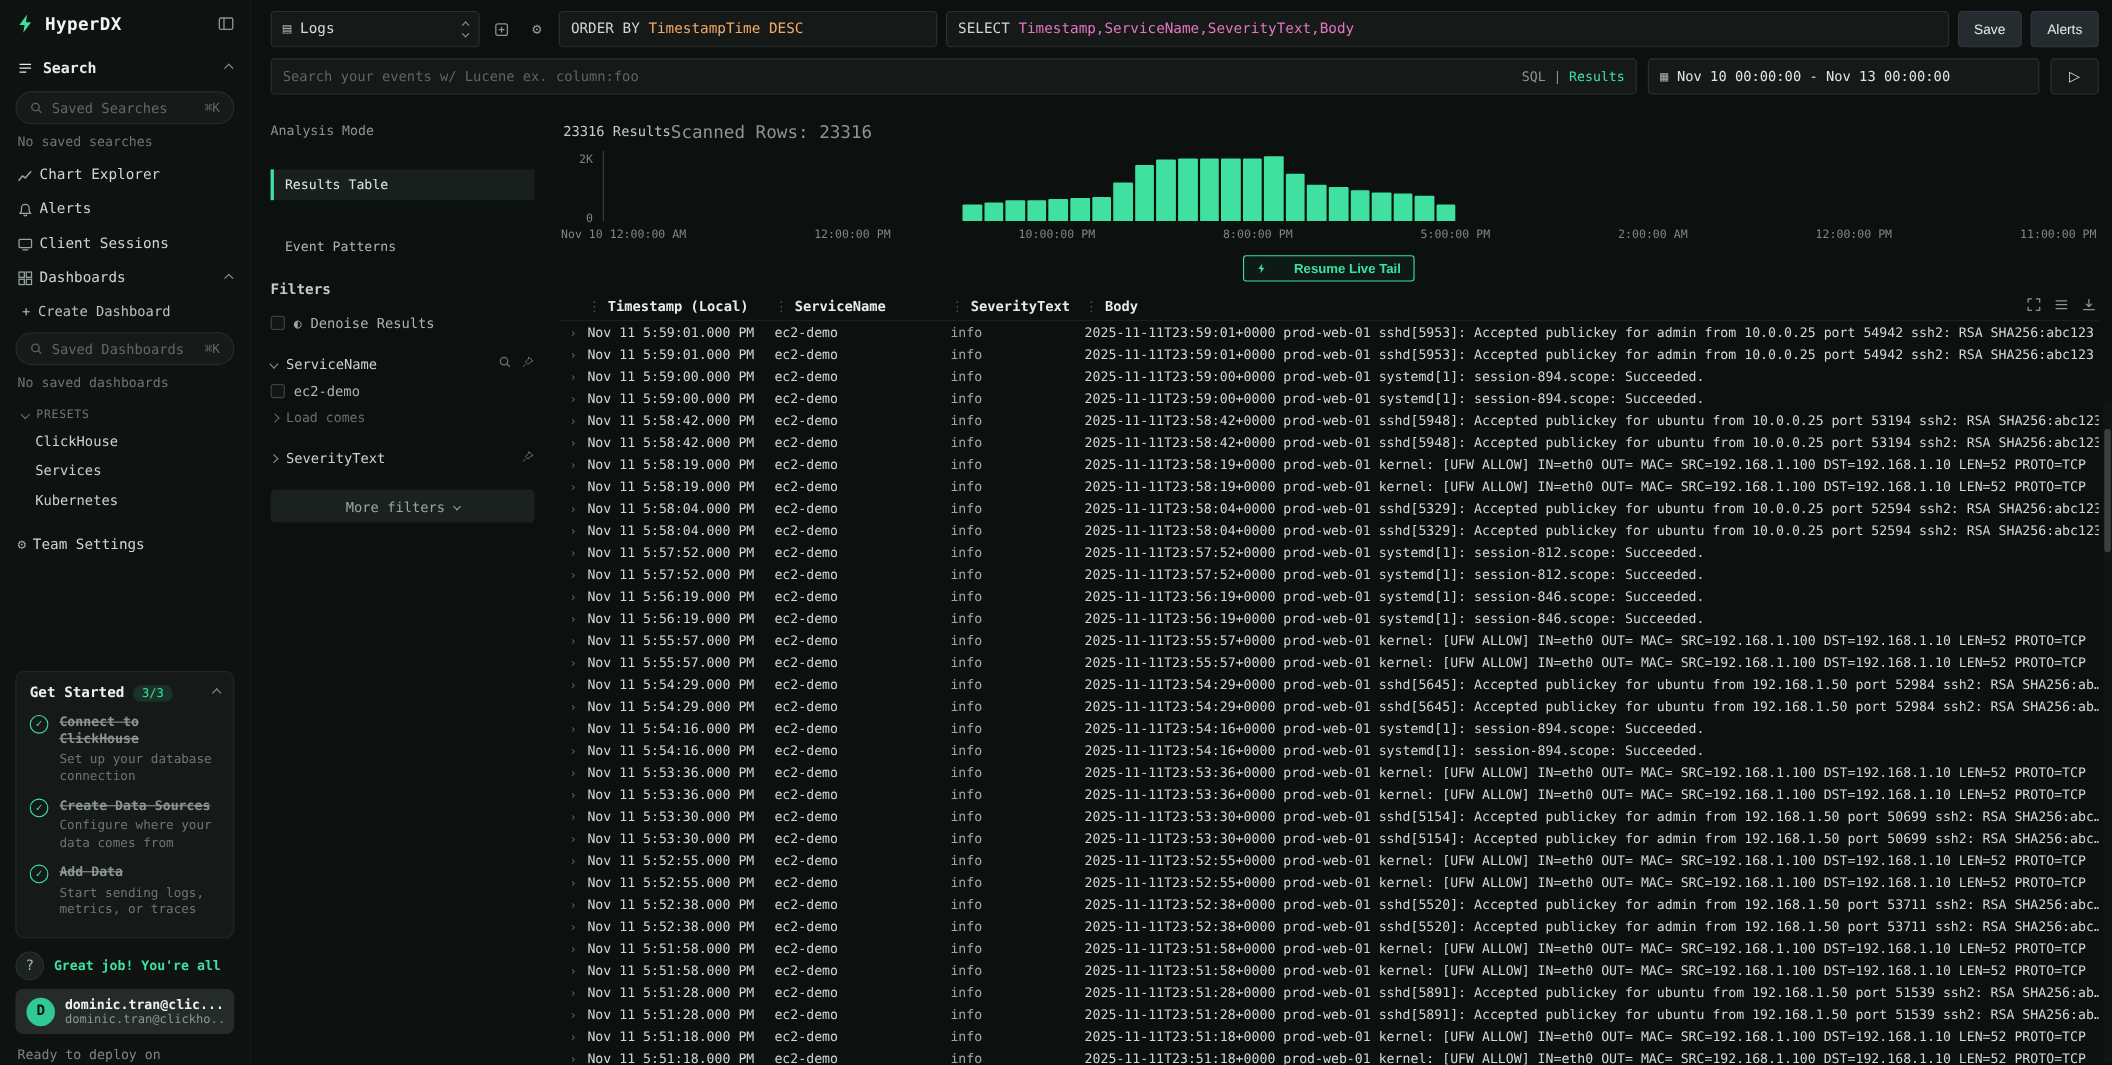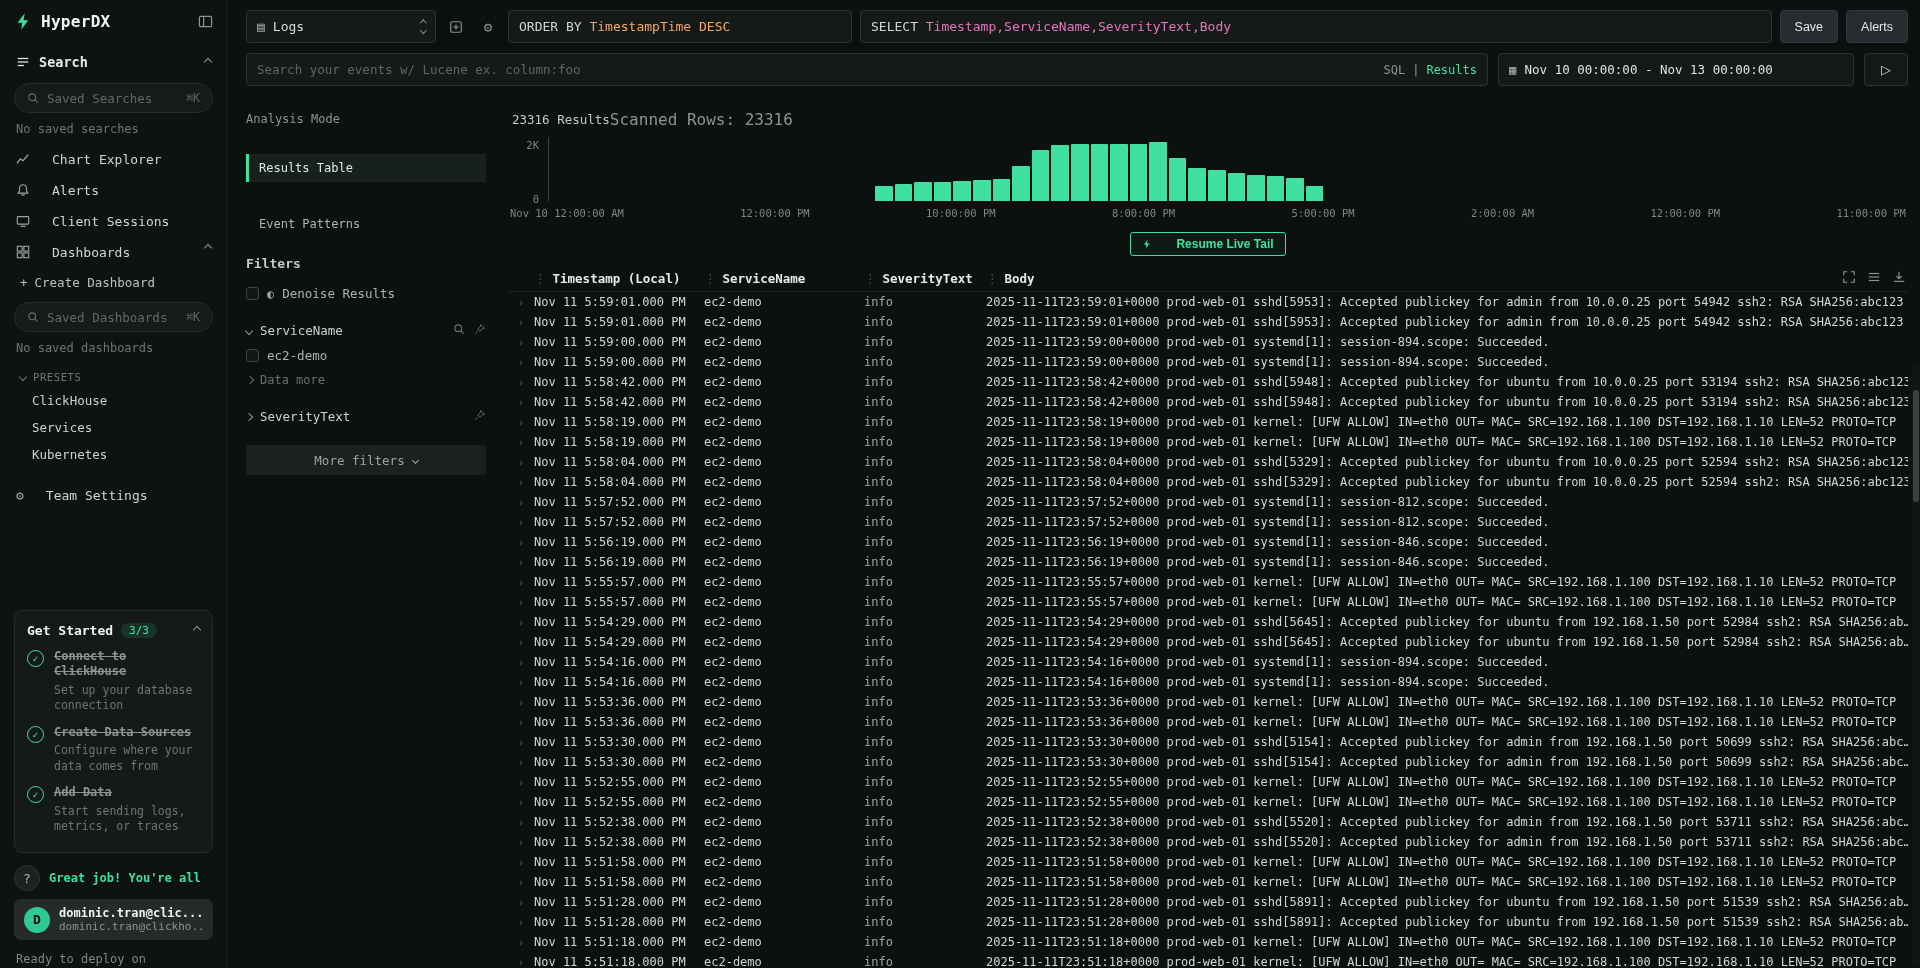--- a/index.html
+++ b/index.html
@@ -20,21 +20,21 @@
   .logo-text { font-weight:bold; font-size:16px; color:#f2f5f3; flex:1; letter-spacing:.3px; }
   .icon-plain { color:#8b9691; display:flex; align-items:center; }
   .chv { width:6px; height:6px; border-right:1.5px solid currentColor; border-bottom:1.5px solid currentColor; display:inline-block; }
   .chv.up { transform:rotate(-135deg); } .chv.down { transform:rotate(45deg); } .chv.right { transform:rotate(-45deg); }
   .side-section { display:flex; align-items:center; gap:9px; color:#e8ece9; font-weight:bold; font-size:13.5px; padding:7px 2px; }
   .side-section .chv { margin-left:auto; color:#8b9691; }
   .pill-input { display:flex; align-items:center; gap:8px; background:#161b1a; border:1px solid #262d2a;
                 border-radius:16px; height:30px; padding:0 12px; color:#5f6a66; font-size:12.5px; margin:6px 0 2px; }
   .pill-input .kbd { margin-left:auto; font-size:11.5px; color:#5f6a66; }
   .dim-note { color:#6c7672; font-size:12px; padding:7px 2px 8px; }
-  .nav-item { display:flex; align-items:flex-start; gap:22px; color:#cfd6d2; font-size:13px; padding:8px 2px; }
+  .nav-item { display:flex; align-items:center; gap:6px; color:#cfd6d2; font-size:13px; padding:8px 2px; }
   .nav-item svg { color:#9aa5a0; }
   .nav-item .chv { margin-left:auto; color:#8b9691; }
   .sub-item { display:flex; align-items:center; gap:7px; color:#b9c2bd; font-size:12.5px; padding:7px 2px 6px 6px; }
   .presets-label { display:flex; align-items:center; gap:7px; color:#6c7672; font-size:10.5px; letter-spacing:.6px; padding:8px 2px 4px 6px; }
   .preset-item { color:#ccd3cf; font-size:12.5px; padding:6px 2px 6px 18px; }
   .team-row { margin-top:12px; }
   .gs-card { background:#151a18; border:1px solid #232a27; border-radius:8px; padding:12px 12px 6px; margin-top:auto; }
   .gs-head { display:flex; align-items:center; gap:8px; margin-bottom:6px; }
   .gs-title { color:#eef2f0; font-weight:bold; font-size:13px; }
   .gs-badge { background:rgba(63,224,160,.13); color:#3fe0a0; border-radius:10px; padding:1px 8px; font-size:11px; }
@@ -350,21 +350,21 @@
                   <line x1="5" y1="11" x2="2" y2="14" stroke="currentColor" stroke-width="1.2"></line>
                 </svg></span>
           </span>
         </div>
         <div class="chkrow opt">
           <span class="chk"></span>
           <span>ec2-demo</span>
         </div>
         <div class="load-more">
           <span class="chv right"></span>
-          <span>Data more</span>
+          <span>Load comes</span>
         </div>
 
         <div class="group-head">
           <span class="chv right"></span>
           <span>SeverityText</span>
           <span class="group-icons">
             <span><svg width="12" height="12" viewBox="0 0 16 16">
                   <path d="M9 2l5 5-2.5.5L8 11 5 8l3.5-3.5L9 2z" fill="none" stroke="currentColor" stroke-width="1.2"></path>
                   <line x1="5" y1="11" x2="2" y2="14" stroke="currentColor" stroke-width="1.2"></line>
                 </svg></span>

